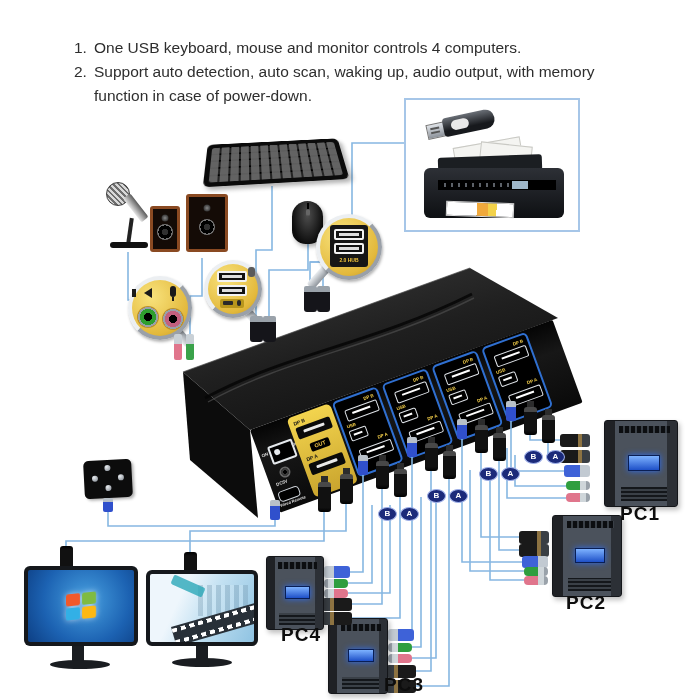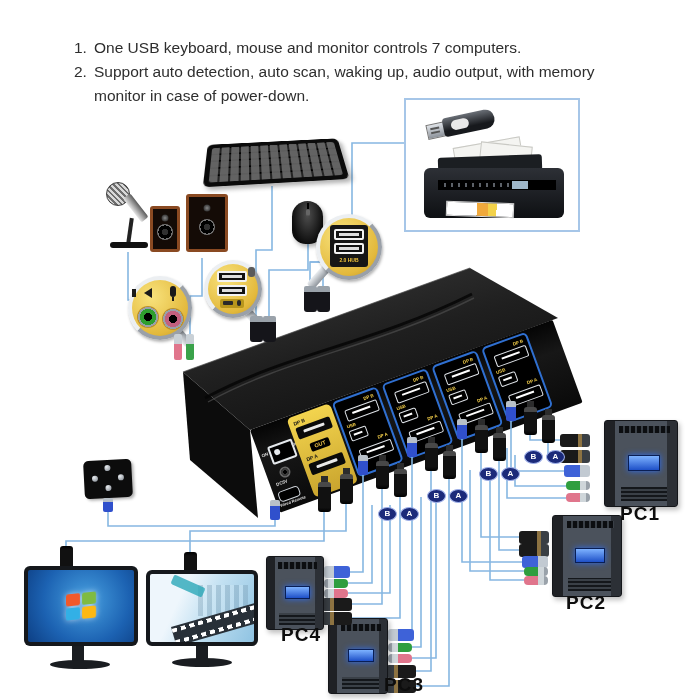--- a/index.html
+++ b/index.html
@@ -147,25 +147,25 @@
   .rdot{position:absolute;width:6px;height:6px;border-radius:50%;background:radial-gradient(circle at 35% 30%,#e8ecf0,#7b828a);}
 </style>
 </head>
 <body>
 
 <div id="stage">
 
   <div class="hdr">
     <div class="hl">
       <span class="num">1.</span>
-      <span class="txt">One USB keyboard, mouse and monitor controls 7 computers.</span>
+      <span class="txt">One USB keyboard, mouse and monitor controls 4 computers.</span>
     </div>
     <div class="hl">
       <span class="num">2.</span>
-      <span class="txt">Support auto detection, auto scan, waking up, audio output, with memory monitor in case of power-down.</span>
+      <span class="txt">Support auto detection, auto scan, waking up, audio output, with memory function in case of power-down.</span>
     </div>
   </div>
 
   <svg class="abs" width="700" height="700" style="left:0;top:0;z-index:2;pointer-events:none;">
     <defs>
       <linearGradient id="gtop" x1="0" y1="0" x2="0.6" y2="1">
         <stop offset="0" stop-color="#3c3c3c"></stop>
           <stop offset="0.55" stop-color="#1f1f1f"></stop>
           <stop offset="1" stop-color="#101010"></stop>
       </linearGradient>

